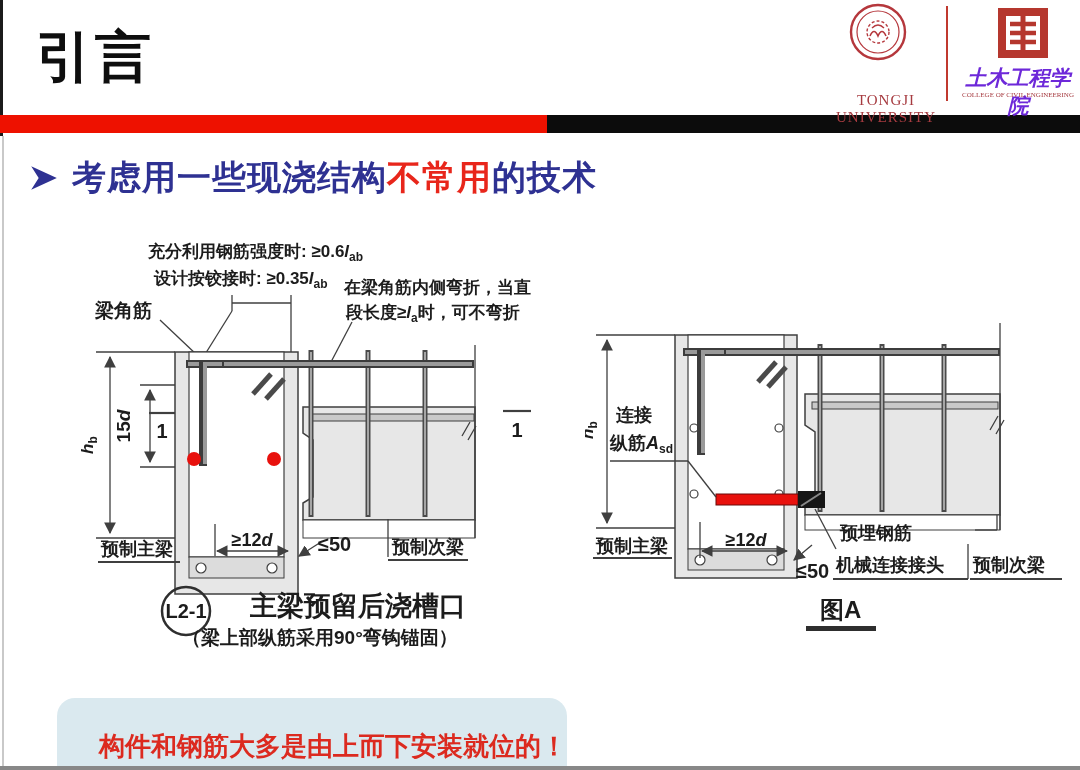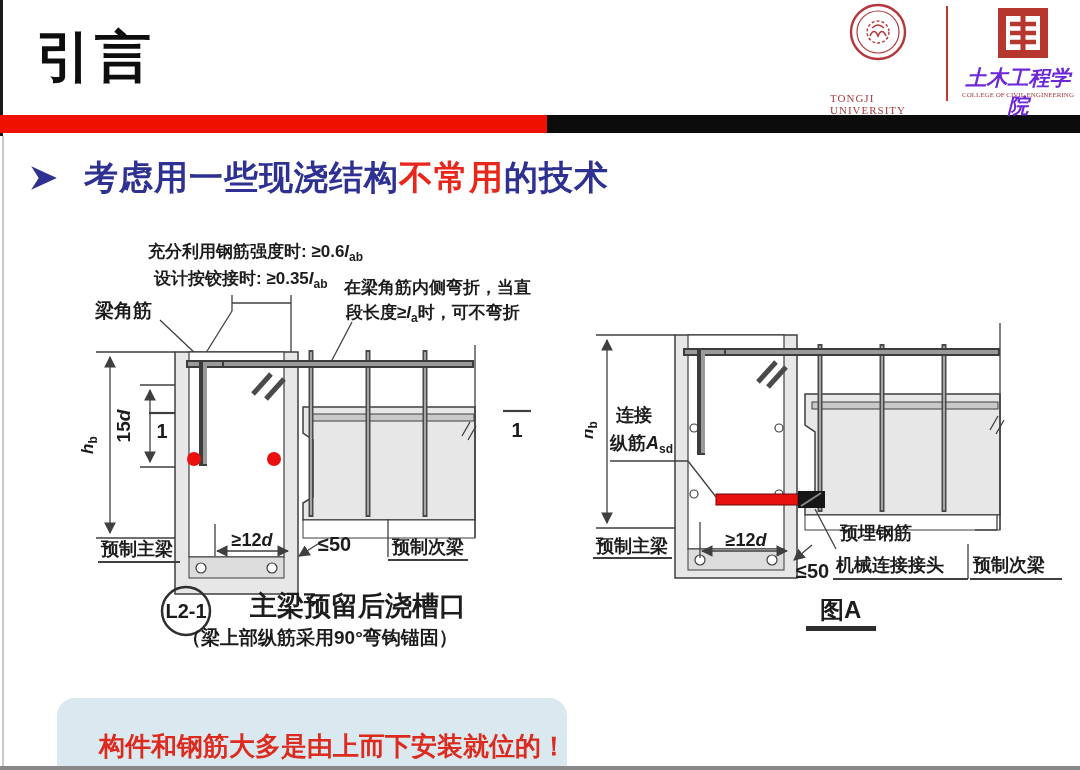--- a/index.html
+++ b/index.html
@@ -9,30 +9,30 @@
   .edge-dark{position:absolute;left:0;top:0;width:3px;height:136px;background:#1b1b1b;}
   .edge-light{position:absolute;left:2px;top:136px;width:2px;height:634px;background:#c9c9c9;}
   
   .title{position:absolute;left:36px;top:20px;font-size:56px;font-weight:bold;color:#0e0e0e;letter-spacing:3px;}
   .bar-red{position:absolute;left:0;top:115px;width:547px;height:18px;background:#ee1100;}
   .bar-black{position:absolute;left:547px;top:115px;width:533px;height:18px;background:#0c0c0c;}
   
   .seal{position:absolute;left:848px;top:2px;}
   .tj-name{position:absolute;left:830px;top:62px;width:112px;text-align:center;font-size:26px;font-weight:bold;
            color:#a63b40;font-family:"Liberation Serif","DejaVu Serif",serif;}
-  .tj-sub{position:absolute;left:830px;top:92px;width:112px;text-align:left;font-size:11px;letter-spacing:1px;
+  .tj-sub{position:absolute;left:830px;top:92px;width:112px;text-align:center;font-size:15px;letter-spacing:1px;
           color:#a63b40;font-family:"Liberation Serif","DejaVu Serif",serif;}
   .logo-divider{position:absolute;left:946px;top:6px;width:2px;height:95px;background:#c0392f;}
   .emblem{position:absolute;left:995px;top:5px;}
   .cc-name{position:absolute;left:956px;top:64px;width:124px;text-align:center;font-size:21px;font-weight:bold;
            font-style:italic;color:#6d28d9;font-family:"Liberation Serif","DejaVu Serif",serif;}
   .cc-sub{position:absolute;left:956px;top:91px;width:124px;text-align:center;font-size:7px;letter-spacing:0px;
           color:#a63b40;font-family:Liberation Serif, serif;white-space:nowrap;}
   
-  .bullet-row{position:absolute;left:28px;top:155px;display:flex;align-items:center;gap:24px;}
+  .bullet-row{position:absolute;left:28px;top:155px;display:flex;align-items:center;gap:12px;}
   .bullet-text{font-size:34px;font-weight:bold;color:#2e3192;letter-spacing:1px;}
   .bullet-text .rd{color:#e8261b;}
   
   .diag{position:absolute;}
   .diag text{fill:#1c1c1c;font-weight:bold;}
   .t17{font-size:17px;} .t18{font-size:18px;} .t19{font-size:19px;} .t20{font-size:20px;}
   .cap{font-size:27px;} .capsub{font-size:19px;} .figcap{font-size:24px;}
   .it{font-style:italic;}
   .ln{stroke:#3f3f3f;stroke-width:1.3;fill:none;}
   .lt{stroke:#3f3f3f;stroke-width:2.2;fill:none;}

